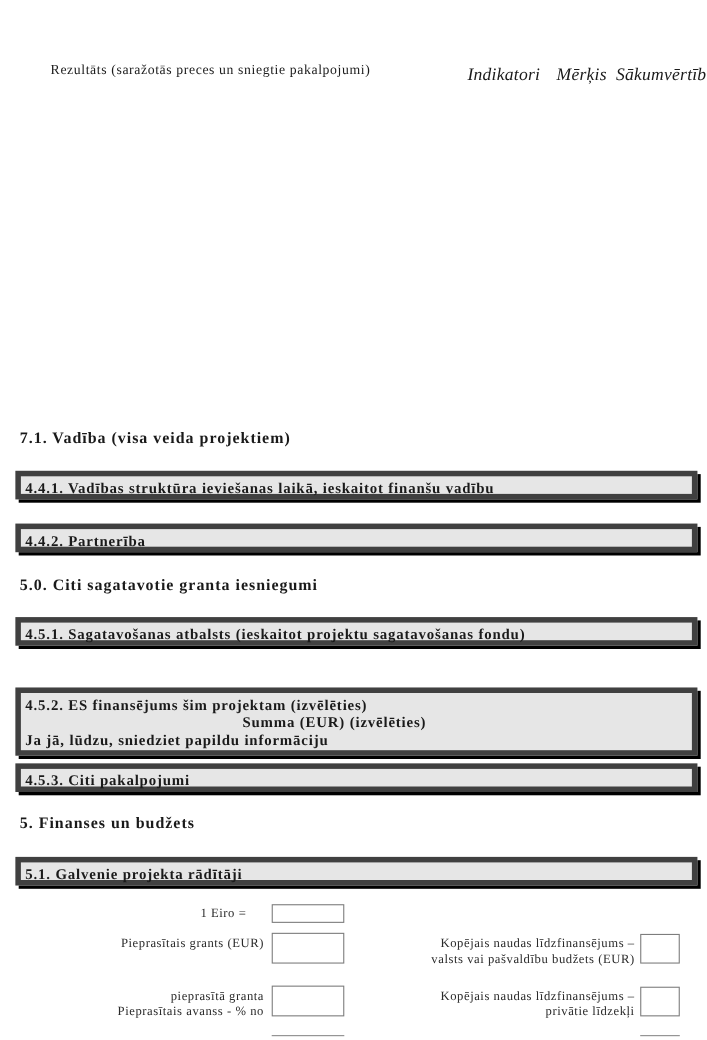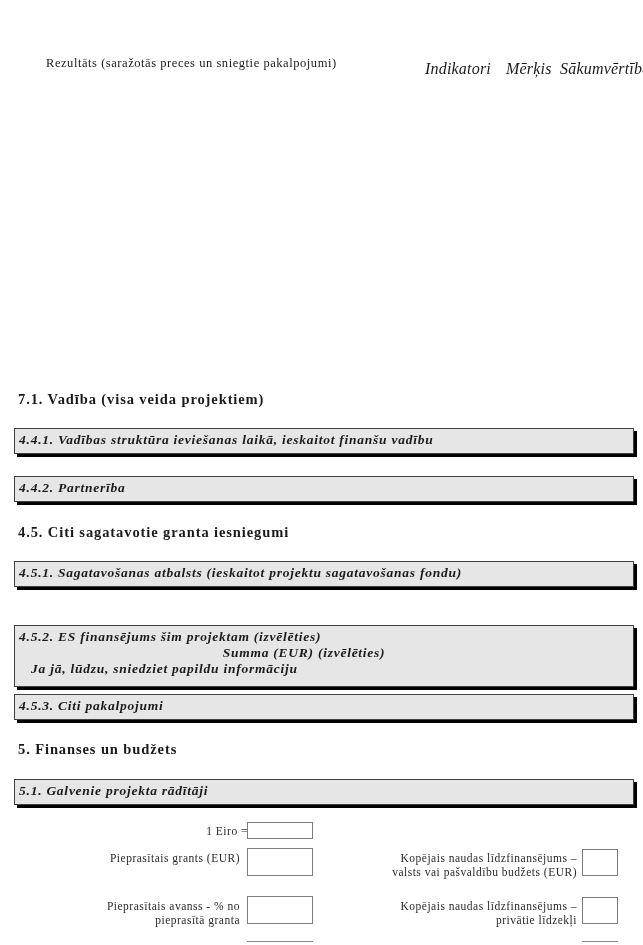--- a/index.html
+++ b/index.html
@@ -51,24 +51,23 @@
     font-weight: bold;
     font-size: 14.5px;
     letter-spacing: 0.9px;
     white-space: nowrap;
   }
 
   
   .bar {
     position: absolute;
     background: #e6e6e6;
-    border: 1px solid #404040;
+    border: 5px solid #404040;
     box-sizing: border-box;
     box-shadow: 3px 3px 0 0 #000000;
-    font-style: italic;
   }
   .bar .bar-line {
     font-weight: bold;
     font-size: 13.5px;
     letter-spacing: 0.75px;
     white-space: nowrap;
     line-height: 1.18;
   }
   .bar-pad { padding: 3px 0 0 4px; }
   .line-center { text-align: center; padding-right: 40px; }
@@ -107,57 +106,57 @@
 <div class="sect-heading" style="left:18px; top:391px;">7.1. Vadība (visa veida projektiem)</div>
 
 <div class="bar" style="left:14px; top:428px; width:620px; height:26px;">
   <div class="bar-line bar-pad">4.4.1. Vadības struktūra ieviešanas laikā, ieskaitot finanšu vadību</div>
 </div>
 
 <div class="bar" style="left:14px; top:476px; width:620px; height:26px;">
   <div class="bar-line bar-pad">4.4.2. Partnerība</div>
 </div>
 
-<div class="sect-heading" style="left:18px; top:524px;">4.5. Citi sagatavotie granta iesniegumi</div>
+<div class="sect-heading" style="left:18px; top:524px;">5.0. Citi sagatavotie granta iesniegumi</div>
 
 <div class="bar" style="left:14px; top:561px; width:620px; height:26px;">
   <div class="bar-line bar-pad">4.5.1. Sagatavošanas atbalsts (ieskaitot projektu sagatavošanas fondu)</div>
 </div>
 
 <div class="bar" style="left:14px; top:609px; width:620px; height:62px;margin-top:16px;">
   <div class="bar-line bar-pad">4.5.2. ES finansējums šim projektam (izvēlēties)</div>
   <div class="bar-line line-center">Summa (EUR) (izvēlēties)</div>
-  <div class="bar-line" style="padding-left:16px;">Ja jā, lūdzu, sniedziet papildu informāciju</div>
+  <div class="bar-line" style="padding-left:4px;">Ja jā, lūdzu, sniedziet papildu informāciju</div>
 </div>
 
 <div class="bar" style="left:14px; top:694px; width:620px; height:26px;">
   <div class="bar-line bar-pad">4.5.3. Citi pakalpojumi</div>
 </div>
 
 <div class="sect-heading" style="left:18px; top:741px;">5. Finanses un budžets</div>
 
 <div class="bar" style="left:14px; top:779px; width:620px; height:26px;">
   <div class="bar-line bar-pad">5.1. Galvenie projekta rādītāji</div>
 </div>
 
-<div class="form-label" style="left:108px; top:824px; width:140px;">1 Eiro =</div>
+<div class="form-label" style="left:84px; top:824px; width:140px;">1 Eiro =</div>
 <div class="form-box" style="left:247px; top:822px; width:66px; height:17px;"></div>
 
 <div class="form-label" style="left:70px; top:851px; width:170px;">Pieprasītais grants (EUR)</div>
 <div class="form-box" style="left:247px; top:848px; width:66px; height:28px;"></div>
 
 <div class="form-label" style="left:345px; top:851px; width:232px;">
   <div>Kopējais naudas līdzfinansējums –</div>
   <div>valsts vai pašvaldību budžets (EUR)</div>
 </div>
 <div class="form-box" style="left:582px; top:849px; width:36px; height:27px;"></div>
 
 <div class="form-label" style="left:70px; top:899px; width:170px;">
+  <div>pieprasītā granta</div>
   <div>Pieprasītais avanss - % no</div>
-  <div>pieprasītā granta</div>
 </div>
 <div class="form-box" style="left:247px; top:896px; width:66px; height:28px;"></div>
 
 <div class="form-label" style="left:345px; top:899px; width:232px;">
   <div>Kopējais naudas līdzfinansējums –</div>
   <div>privātie līdzekļi</div>
 </div>
 <div class="form-box" style="left:582px; top:897px; width:36px; height:27px;"></div>
 
 <div class="rule" style="left:247px; top:941px; width:66px;"></div>

